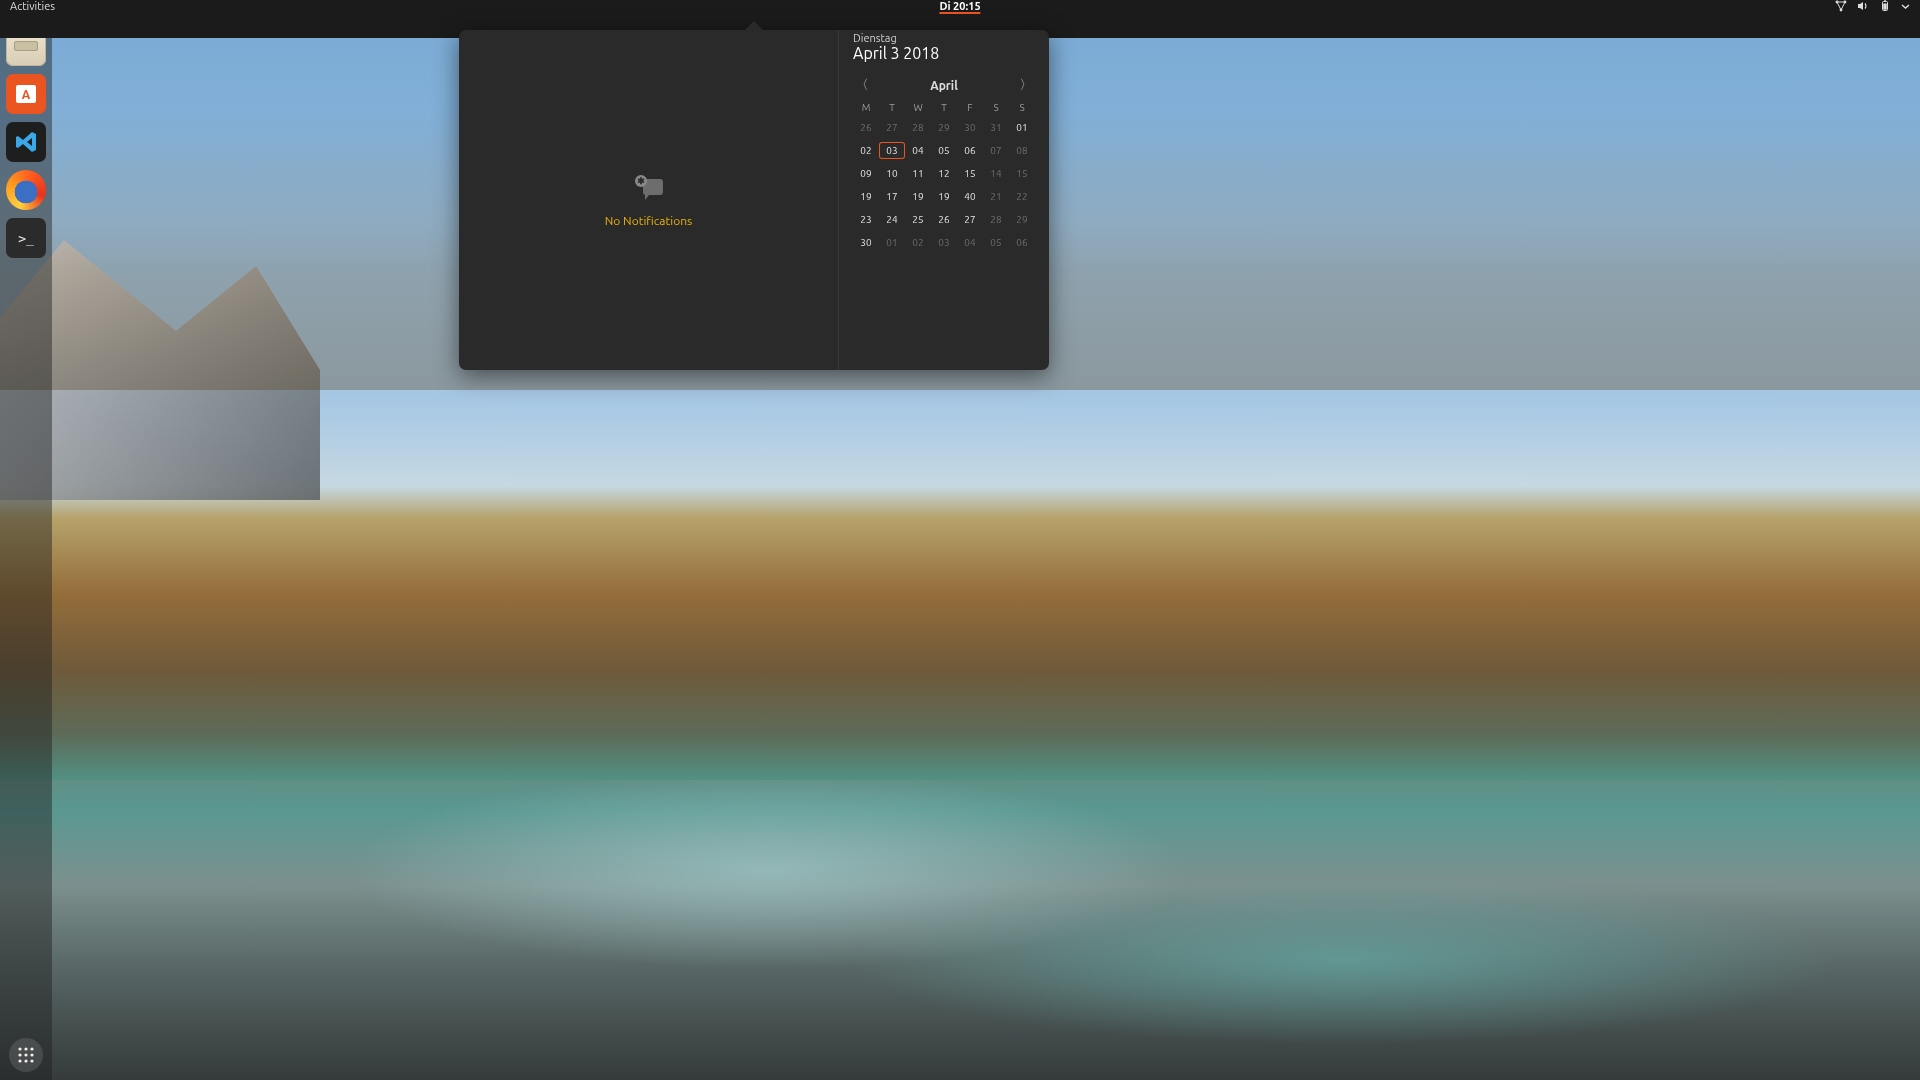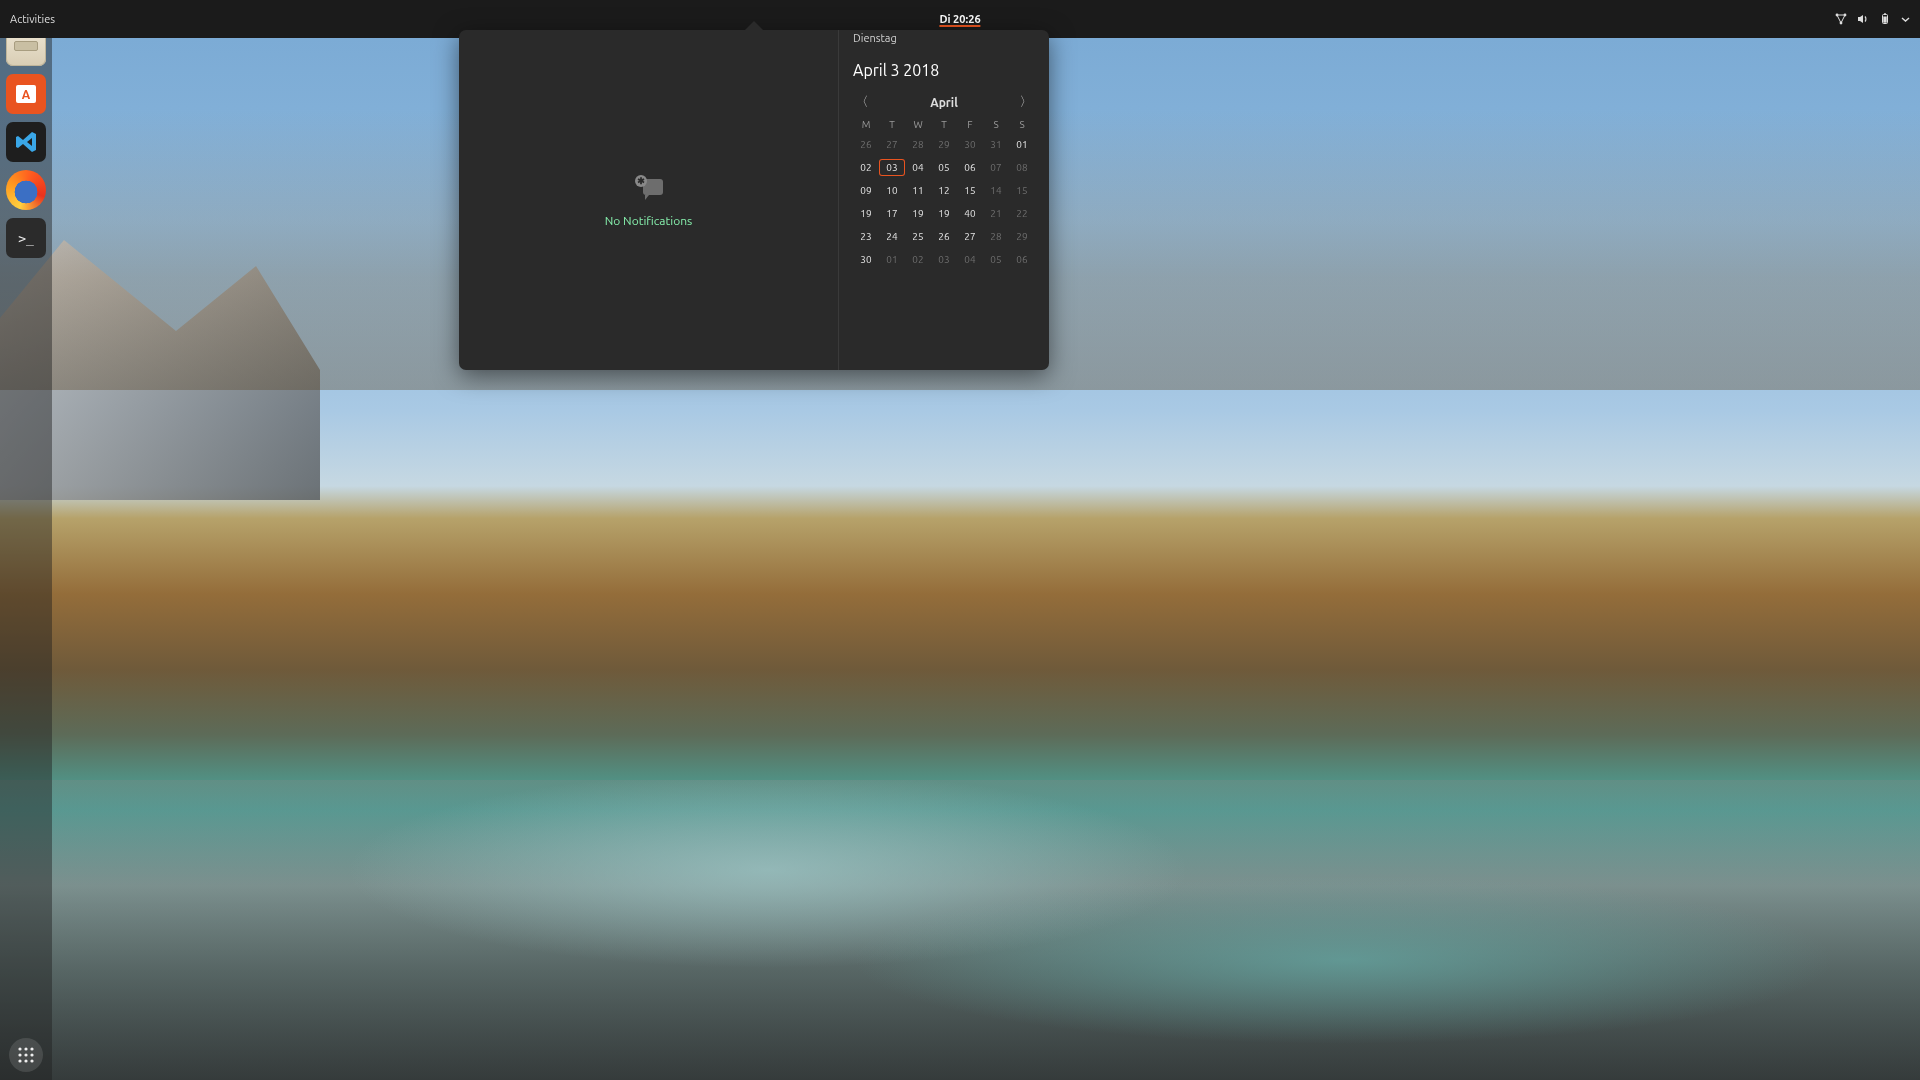--- a/index.html
+++ b/index.html
@@ -4,21 +4,21 @@
 <style>
 html,body{margin:0;padding:0;width:1456px;height:816px;overflow:hidden;font-family:Ubuntu,"Segoe UI",Arial,sans-serif;background:#000}
 .desktop{position:absolute;inset:0;background:
  linear-gradient(to bottom,#79a9d4 0%,#8db8dc 25%,#a9c9e4 38%,#c6d8e2 45%,#b6a26a 48%,#946d3a 55%,#6f5a3a 62%,#5d6b58 68%,#4aa9a0 75%,#9ab3b2 82%,#6a7b7a 90%,#3a3a3a 100%);}
 .mountain{position:absolute;left:0;top:240px;width:320px;height:260px;background:linear-gradient(135deg,#cfcfcf,#5a5f63);clip-path:polygon(0 100%,0 30%,20% 0,55% 35%,80% 10%,100% 50%,100% 100%);opacity:.85}
 .trees{position:absolute;left:0;right:0;top:110px;height:280px;background:linear-gradient(to bottom,rgba(0,0,0,0) 0%,rgba(170,110,40,.15) 40%,rgba(140,90,30,.25) 60%,rgba(90,65,30,.35) 100%);}
 .river{position:absolute;left:0;right:0;bottom:0;height:300px;background:
  radial-gradient(ellipse 600px 140px at 40% 30%,rgba(160,200,200,.7),transparent 70%),
  radial-gradient(ellipse 700px 120px at 70% 60%,rgba(100,170,165,.7),transparent 70%),
  linear-gradient(to bottom,rgba(120,140,135,.4),rgba(50,60,60,.6));}
-.topbar{position:absolute;top:0;left:0;right:0;height:38px;background:#1b1b1b;color:#ddd;font-size:11px;display:flex;align-items:center;z-index:10}
+.topbar{position:absolute;top:0;left:0;right:0;height:38px;background:#1b1b1b;color:#ddd;font-size:11px;display:flex;align-items:flex-start;z-index:10}
 .topbar .activities{padding:0 10px;cursor:pointer}
 .topbar .center{position:absolute;left:50%;transform:translateX(-50%);display:flex;align-items:center;gap:4px;font-weight:600;color:#fff}
 .topbar .center .underline{position:absolute;left:0;right:0;bottom:-2px;height:2px;background:#e95420}
 .topbar .right{margin-left:auto;display:flex;align-items:center;gap:10px;padding-right:10px}
 .topbar .right svg{display:block}
 .dock{position:absolute;left:0;top:20px;bottom:0;width:52px;background:rgba(30,30,30,.45);display:flex;flex-direction:column;align-items:center;padding-top:6px;gap:8px;z-index:5}
 .dock .app{width:40px;height:40px;border-radius:7px;display:flex;align-items:center;justify-content:center;cursor:pointer}
 .dock .files{background:linear-gradient(#efe7d5,#d8cdb4);box-shadow:inset 0 0 0 1px #bfb59a}
 .dock .files .drawer{width:22px;height:8px;background:#c9bfa3;border:1px solid #a89d80;border-radius:2px}
 .dock .software{background:#e95420}
@@ -28,24 +28,24 @@
 .dock .firefox{background:radial-gradient(circle at 50% 55%,#3b6fc4 0 38%,transparent 39%),conic-gradient(from 200deg,#ffcf3f,#ff9a1f,#ff5a1f,#e8321e,#ffcf3f);border-radius:50%}
 .dock .terminal{background:#2b2b2b}
 .dock .terminal span{color:#eee;font-family:monospace;font-size:13px}
 .dock .spacer{flex:1}
 .dock .showapps{width:34px;height:34px;border-radius:50%;background:rgba(255,255,255,.12);display:flex;align-items:center;justify-content:center;margin-bottom:8px;cursor:pointer}
 .dock .showapps svg{display:block}
 .popover{position:absolute;top:30px;left:459px;width:590px;height:340px;background:#2a2a2a;border-radius:7px;box-shadow:0 6px 24px rgba(0,0,0,.5);color:#ddd;z-index:20;display:flex}
 .popover::before{content:"";position:absolute;top:-9px;left:50%;transform:translateX(-50%);border:9px solid transparent;border-bottom-color:#2a2a2a;border-top:none}
 .notif-pane{flex:1;display:flex;flex-direction:column;align-items:center;justify-content:center;gap:10px;border-right:1px solid #3a3a3a}
 .notif-icon{opacity:.6}
-.notif-text{font-size:12px;color:#86efac}
+.notif-text{font-size:12px;color:#eab308}
 .cal-pane{width:210px;padding:2px 14px 10px 14px;box-sizing:border-box}
 .cal-wd{font-size:11px;color:#d0d0d0}
-.cal-date{font-size:16px;color:#fff;margin-top:17px}
+.cal-date{font-size:16px;color:#fff;margin-top:0}
 .cal-head{display:flex;align-items:center;justify-content:space-between;margin-top:14px}
 .cal-head .nav{width:18px;text-align:center;color:#bbb;cursor:pointer;font-size:13px}
 .cal-head .month{font-size:12px;font-weight:700}
 .cal-grid{margin-top:8px;display:grid;grid-template-columns:repeat(7,1fr);row-gap:6px;column-gap:0;font-size:10px;text-align:center}
 .cal-grid .dow{color:#9a9a9a}
 .cal-grid .d{color:#e6e6e6;padding:3px 0;border-radius:3px;cursor:pointer}
 .cal-grid .d.dim{color:#6e6e6e}
 .cal-grid .d.today{box-shadow:inset 0 0 0 1px #e95420}
 </style>
 </head>
@@ -53,21 +53,21 @@
 
 <div class="desktop">
   <div class="mountain"></div>
   <div class="trees"></div>
   <div class="river"></div>
 </div>
 
 <div class="topbar">
   <div class="activities">Activities</div>
   <div class="center">
-    <span>Di 20:26</span>
+    <span>Di 20:15</span>
     <span class="underline"></span>
   </div>
   <div class="right">
     <span>
       <svg width="12" height="12" viewBox="0 0 12 12">
           <g fill="#ddd">
             <circle cx="2" cy="2" r="1.4"></circle>
             <circle cx="10" cy="2" r="1.4"></circle>
             <circle cx="6" cy="10" r="1.4"></circle>
             <path d="M2 2 L10 2 L6 10 Z" fill="none" stroke="#ddd" stroke-width="1"></path>

